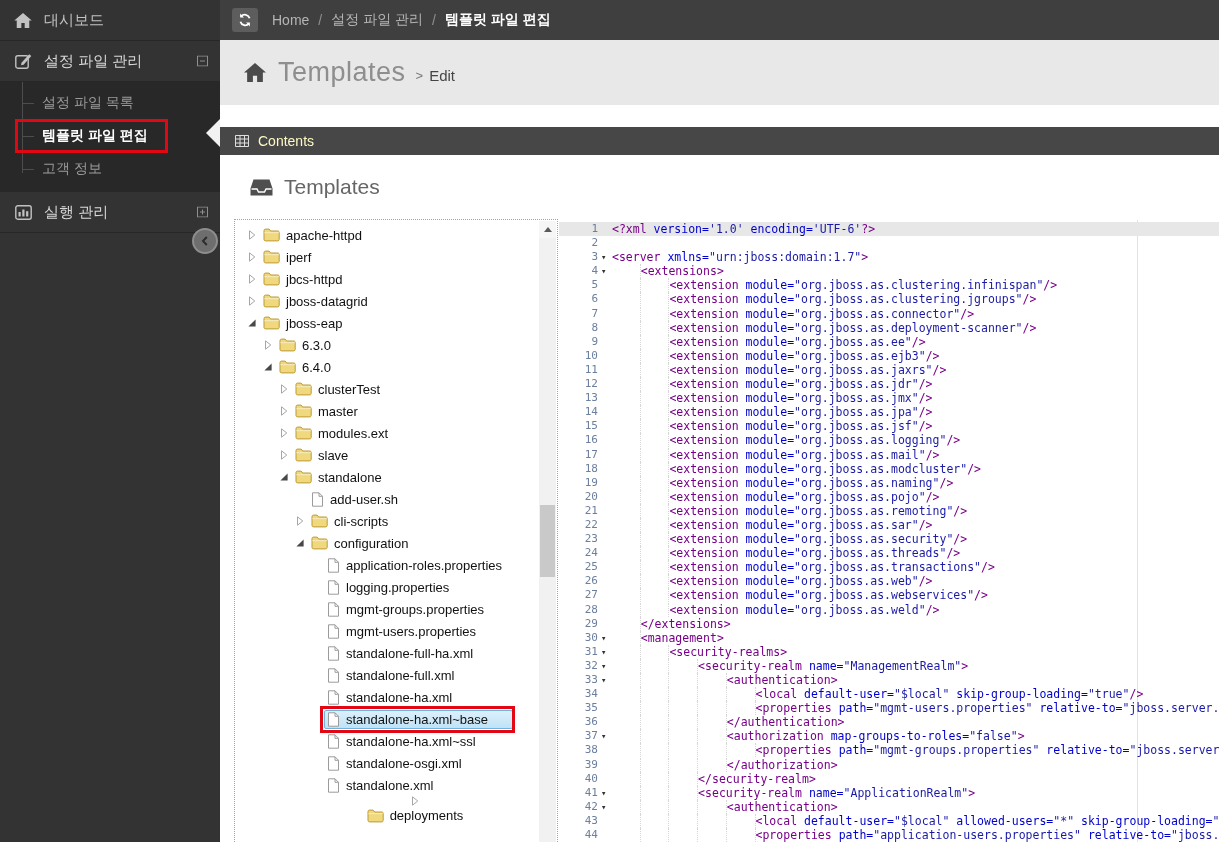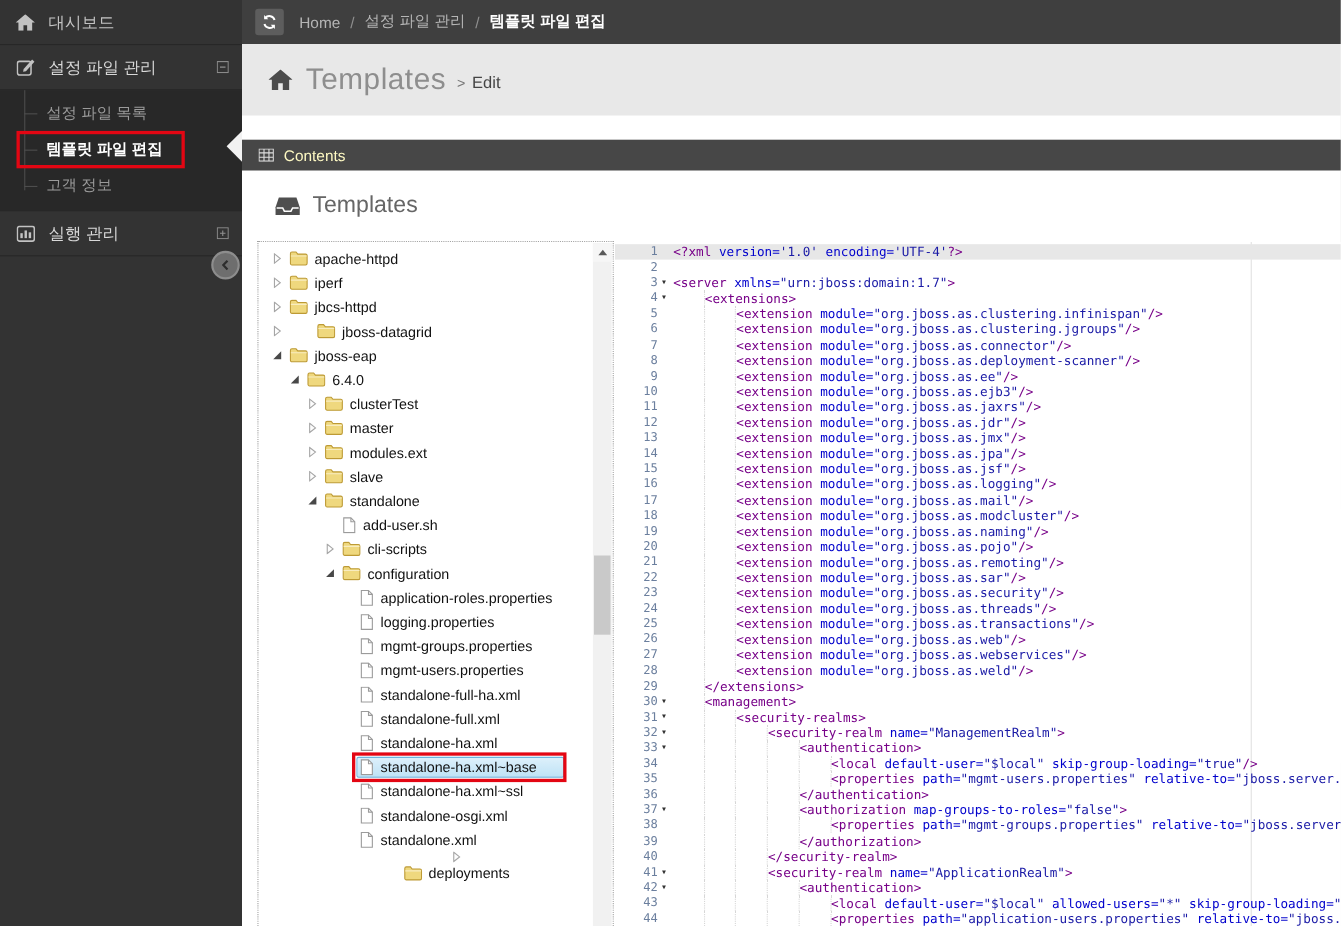--- a/index.html
+++ b/index.html
@@ -235,21 +235,21 @@
             <span class="row-inner">
               <span style="display: flex;">
                 <svg width="17" height="14" viewBox="0 0 17 14">
                   <path d="M1 2.6 C1 1.8 1.6 1.1 2.4 1.1 H6.1 L7.7 3 H14.8 C15.6 3 16.2 3.7 16.2 4.5 V11.4 C16.2 12.2 15.6 12.9 14.8 12.9 H2.4 C1.6 12.9 1 12.2 1 11.4 Z" fill="#efd87e" stroke="#bd9a35"></path>
                   <path d="M1.4 4.7 H15.8" stroke="#f8ecc0" fill="none"></path>
                 </svg>
               </span>
               <span>jbcs-httpd</span>
             </span>
           </div>
-          <div class="tree-row" style="padding-left: 10px; gap: 25px;">
+          <div class="tree-row" style="padding-left: 10px;">
             <span class="exp">
               <svg width="10" height="10" viewBox="0 0 10 10">
                 <path d="M2.5 0.8 L7.8 5 L2.5 9.2 Z" fill="#fdfdfd" stroke="#a6a6a6"></path>
               </svg>
             </span>
             <span class="row-inner">
               <span style="display: flex;">
                 <svg width="17" height="14" viewBox="0 0 17 14">
                   <path d="M1 2.6 C1 1.8 1.6 1.1 2.4 1.1 H6.1 L7.7 3 H14.8 C15.6 3 16.2 3.7 16.2 4.5 V11.4 C16.2 12.2 15.6 12.9 14.8 12.9 H2.4 C1.6 12.9 1 12.2 1 11.4 Z" fill="#efd87e" stroke="#bd9a35"></path>
                   <path d="M1.4 4.7 H15.8" stroke="#f8ecc0" fill="none"></path>
@@ -265,20 +265,36 @@
               </svg>
             </span>
             <span class="row-inner">
               <span style="display: flex;">
                 <svg width="17" height="14" viewBox="0 0 17 14">
                   <path d="M1 2.6 C1 1.8 1.6 1.1 2.4 1.1 H6.1 L7.7 3 H14.8 C15.6 3 16.2 3.7 16.2 4.5 V11.4 C16.2 12.2 15.6 12.9 14.8 12.9 H2.4 C1.6 12.9 1 12.2 1 11.4 Z" fill="#efd87e" stroke="#bd9a35"></path>
                   <path d="M1.4 4.7 H15.8" stroke="#f8ecc0" fill="none"></path>
                 </svg>
               </span>
               <span>jboss-eap</span>
+            </span>
+          </div>
+          <div class="tree-row" style="padding-left: 26px;">
+            <span class="exp">
+              <svg width="10" height="10" viewBox="0 0 10 10">
+                <path d="M2.5 0.8 L7.8 5 L2.5 9.2 Z" fill="#fdfdfd" stroke="#a6a6a6"></path>
+              </svg>
+            </span>
+            <span class="row-inner">
+              <span style="display: flex;">
+                <svg width="17" height="14" viewBox="0 0 17 14">
+                  <path d="M1 2.6 C1 1.8 1.6 1.1 2.4 1.1 H6.1 L7.7 3 H14.8 C15.6 3 16.2 3.7 16.2 4.5 V11.4 C16.2 12.2 15.6 12.9 14.8 12.9 H2.4 C1.6 12.9 1 12.2 1 11.4 Z" fill="#efd87e" stroke="#bd9a35"></path>
+                  <path d="M1.4 4.7 H15.8" stroke="#f8ecc0" fill="none"></path>
+                </svg>
+              </span>
+              <span>6.3.0</span>
             </span>
           </div>
           <div class="tree-row" style="padding-left: 26px;">
             <span class="exp">
               <svg width="10" height="10" viewBox="0 0 10 10">
                 <path d="M8.6 1.4 V8.6 H1.4 Z" fill="#484848"></path>
               </svg>
             </span>
             <span class="row-inner">
               <span style="display: flex;">
@@ -573,21 +589,21 @@
     </div>
 
     <div class="editor">
       <div class="ruler"></div>
       <div class="codelines" id="codelines">
           <div class="cm-line active">
             <span class="gut">
               <span class="lnum">1</span>
               <span class="fold"></span>
             </span>
-            <span class="code"><span class="t-tag">&lt;?xml</span> <span class="t-attr">version=</span><span class="t-str">'1.0'</span> <span class="t-attr">encoding=</span><span class="t-str">'UTF-4'</span><span class="t-tag">?&gt;</span></span>
+            <span class="code"><span class="t-tag">&lt;?xml</span> <span class="t-attr">version=</span><span class="t-str">'1.0'</span> <span class="t-attr">encoding=</span><span class="t-str">'UTF-6'</span><span class="t-tag">?&gt;</span></span>
           </div>
           <div class="cm-line">
             <span class="gut">
               <span class="lnum">2</span>
               <span class="fold"></span>
             </span>
             <span class="code"></span>
           </div>
           <div class="cm-line">
             <span class="gut">

